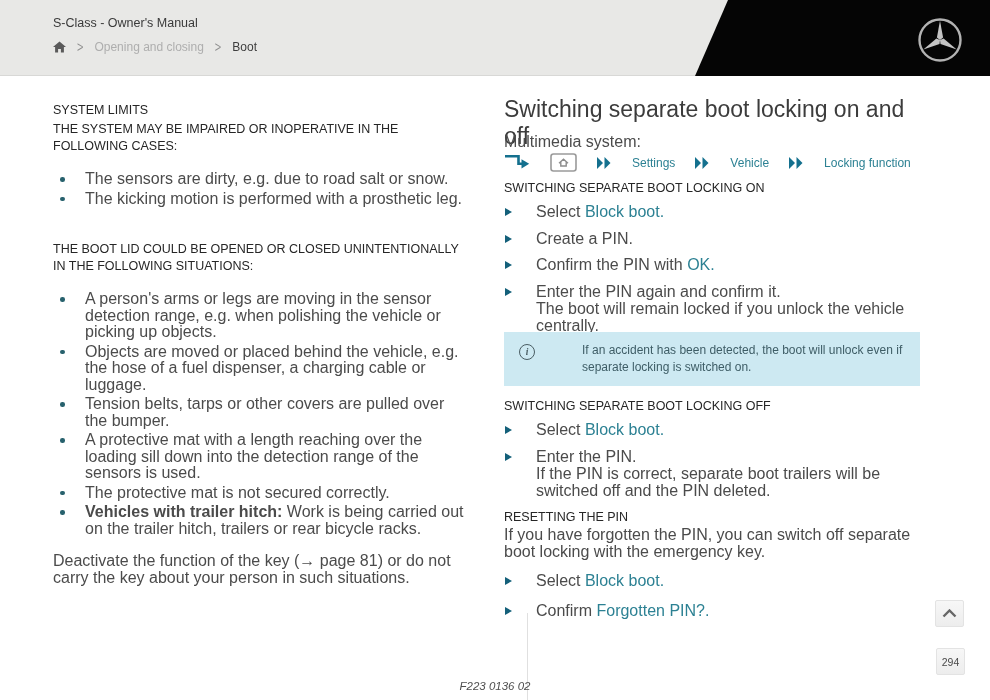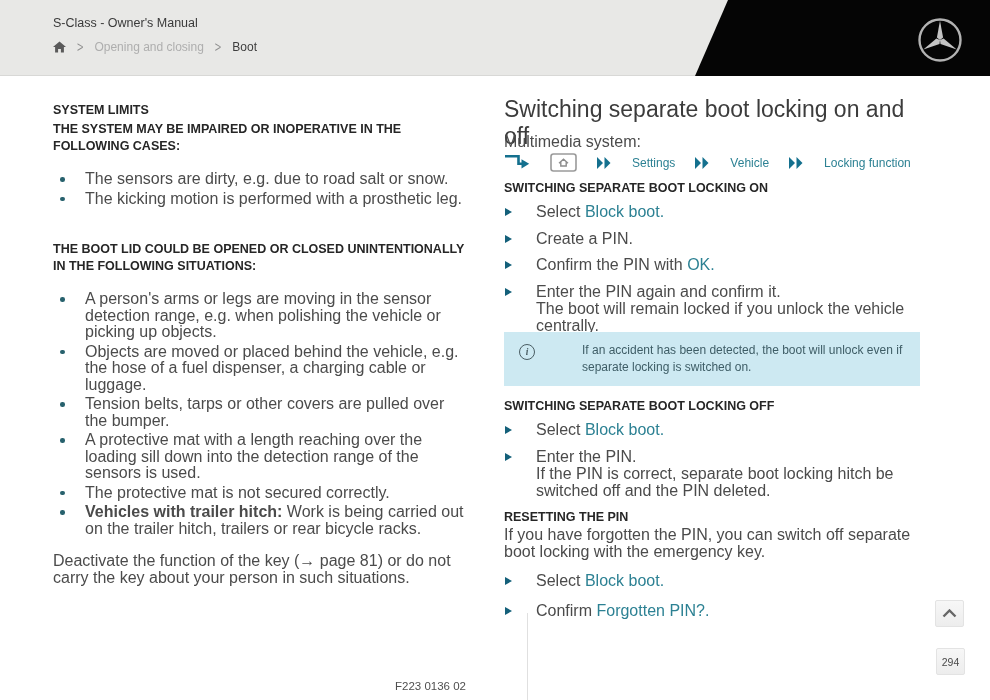--- a/index.html
+++ b/index.html
@@ -14,21 +14,21 @@
   #app-title{position:absolute;left:53px;top:16px;font-size:12.5px;color:#3a3a3a;}
   #breadcrumb{position:absolute;left:53px;top:39px;height:16px;display:flex;align-items:center;gap:11px;
           font-size:12px;}
   .crumb-sep{color:#8f8f8f;font-size:11px;transform:scaleY(1.25);display:inline-block;}
   .crumb-muted{color:#aeaeae;}
   .crumb-current{color:#3e3e3e;}
   #mb-logo{position:absolute;left:916px;top:16px;width:48px;height:48px;cursor:pointer;}
 
   
   .body-text{font-size:16px;line-height:16.5px;color:#4b4b4b;}
-  .h-bold{font-size:12.5px;line-height:17px;font-weight:bold;color:#262626;}
+  .h-bold{font-size:12.5px;line-height:17px;font-weight:normal;color:#262626;}
 
   
   #left-col{position:absolute;left:53px;top:102px;width:414px;}
   .sec-title{margin:0 0 2px 0;}
   .sec-sub{margin:0 0 16px 0;}
   .blist{margin:0 0 14px 0;padding:0;list-style:none;}
   .blist li{position:relative;padding-left:32px;margin-bottom:3px;}
   .dot{position:absolute;left:7px;top:6px;width:4.5px;height:4.5px;border-radius:50%;background:#27616d;}
   .closing{margin-top:16px;}
 
@@ -46,22 +46,22 @@
   .tlink{color:#2c8193;}
   .note{margin-top:1px;}
   #info-box{position:absolute;left:504px;top:332px;width:416px;min-height:54px;background:#cde9f2;
             box-sizing:border-box;padding:10px 14px 10px 50px;}
   #info-i{position:absolute;left:15px;top:12px;width:14px;height:14px;border:1.2px solid #4a5d63;
           border-radius:50%;color:#4a5d63;font-size:9.5px;line-height:14px;text-align:center;
           font-family:"Liberation Serif",serif;font-style:italic;font-weight:bold;}
   #info-text{font-size:12px;line-height:17px;color:#3e5d66;margin-left:28px;}
 
   
-  #figure-code{position:absolute;left:395px;top:680px;width:200px;text-align:left;
-               font-size:11.5px;color:#4f4f4f;}
+  #figure-code{position:absolute;left:395px;top:680px;width:200px;text-align:center;
+               font-size:11.5px;color:#4f4f4f;font-style:italic;}
   #col-divider{position:absolute;left:527px;top:613px;width:1px;height:87px;background:#e0e0e0;}
   .pgbtn{position:absolute;width:29px;height:27px;background:linear-gradient(#f7f7f7,#ededed);
          border:1px solid #e3e3e3;border-radius:2px;box-sizing:border-box;
          display:flex;align-items:center;justify-content:center;cursor:pointer;}
   #btn-up{left:935px;top:600px;}
   #btn-page{left:936px;top:648px;font-size:10.5px;color:#4a4a4a;}
 </style>
 </head>
 <body>
 
@@ -163,21 +163,21 @@
 
   <div id="info-box">
     <span id="info-i">i</span>
     <div id="info-text">If an accident has been detected, the boot will unlock even if separate locking is switched on.</div>
   </div>
 
   <div class="rc-sec" style="top:398px;">
     <p class="h-bold rc-h">SWITCHING SEPARATE BOOT LOCKING OFF</p>
     <div class="step body-text"><span class="tri"></span><span>Select </span><span class="tlink">Block boot.</span><span></span></div>
     <div class="step body-text"><span class="tri"></span><span>Enter the PIN.</span>
-      <div class="note">If the PIN is correct, separate boot locking hitch be switched off and the PIN deleted.</div>
+      <div class="note">If the PIN is correct, separate boot trailers will be switched off and the PIN deleted.</div>
     </div>
   </div>
 
   <div class="rc-sec" style="top:503px;">
     <p class="h-bold" style="margin:6px 0 1px 0;">RESETTING THE PIN</p>
     <p class="body-text" style="margin:0 0 13px 0;">If you have forgotten the PIN, you can switch off separate boot locking with the emergency key.</p>
     <div class="step body-text" style="margin-bottom:13px;"><span class="tri"></span><span>Select </span><span class="tlink">Block boot.</span><span></span></div>
     <div class="step body-text"><span class="tri"></span><span>Confirm </span><span class="tlink">Forgotten PIN?.</span><span></span></div>
   </div>
 

